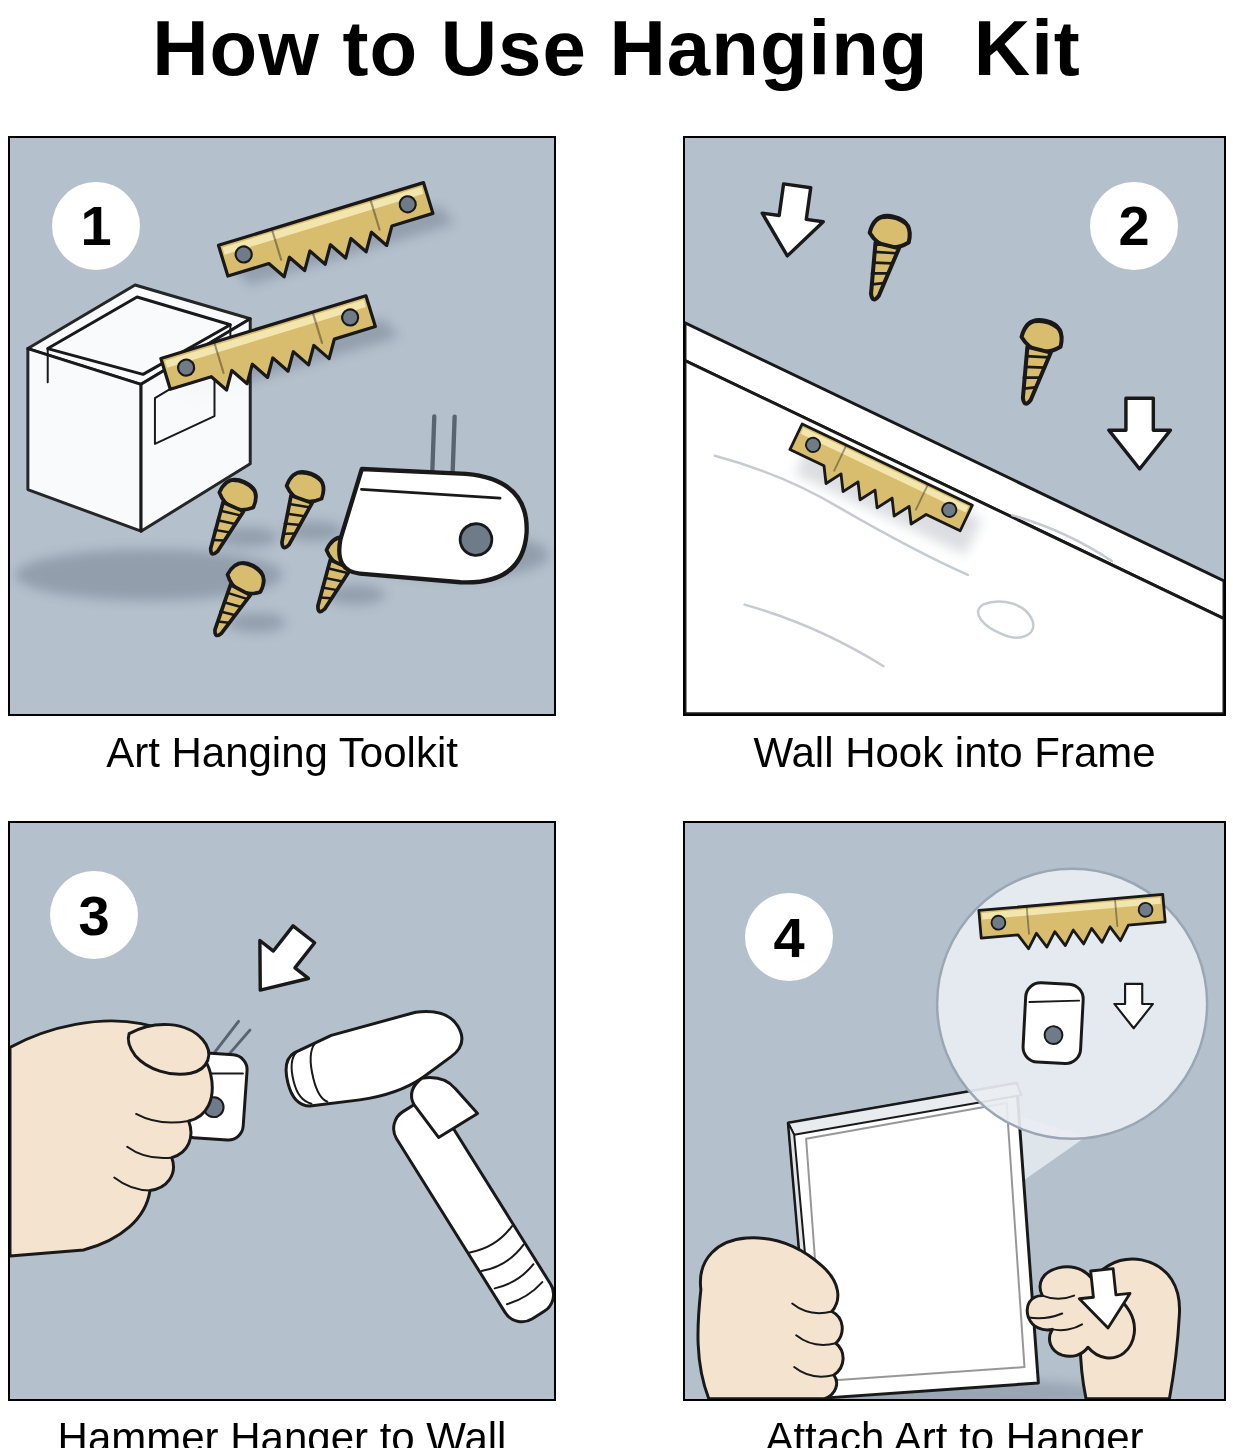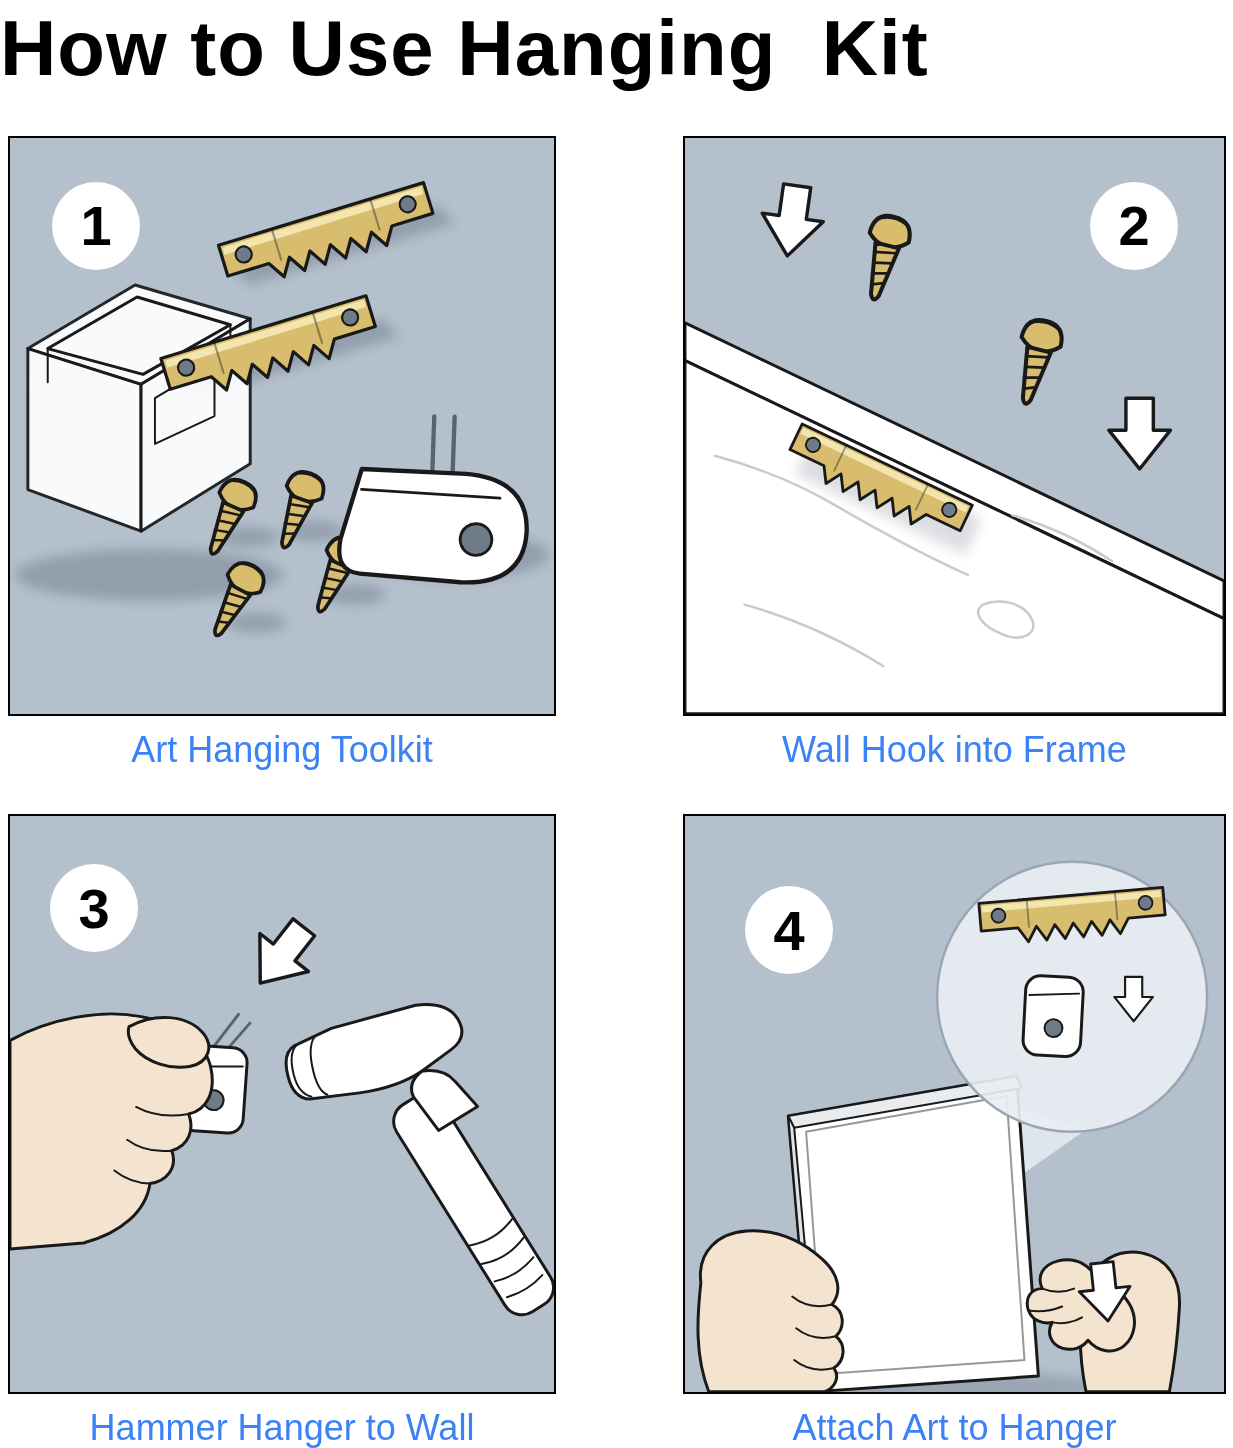--- a/index.html
+++ b/index.html
@@ -1,22 +1,22 @@
 <!DOCTYPE html>
 <html style="--panel_bg: #b4c0cc; --outline: #191919; --brass: #d9bd6e; --brass_highlight: #f2e5ae; --hole: #6f7b89; --skin: #f4e4cf; --glass: #e9eef3; --paper: #ffffff;"><head>
 <meta charset="utf-8">
 <style>
   html,body{margin:0;padding:0;background:#fff;}
   body{width:1233px;height:1448px;overflow:hidden;font-family:"Liberation Sans",sans-serif;color:#000;}
-  .title{white-space:pre;text-align:left;font-size:78px;font-weight:600;letter-spacing:1px;margin:8px 0 0 0;line-height:1.05;}
+  .title{white-space:pre;text-align:center;font-size:78px;font-weight:600;letter-spacing:1px;margin:8px 0 0 0;line-height:1.05;}
   .grid{display:grid;grid-template-columns:548px 543px;column-gap:127px;padding-left:8px;margin-top:46px;}
   .cell{display:flex;flex-direction:column;}
   .panel{position:relative;height:580px;background:var(--panel_bg);border:2px solid #000;box-sizing:border-box;overflow:hidden;}
   .panel svg.scene{position:absolute;left:0;top:0;width:100%;height:100%;}
-  .caption{text-align:center;font-size:36px;color:#3b82f6;margin:12px 0 43px 0;line-height:1.2;}
+  .caption{text-align:center;font-size:42px;color:#000000;margin:12px 0 43px 0;line-height:1.2;}
   .num{position:absolute;width:88px;height:88px;border-radius:50%;background:#fff;display:flex;align-items:center;justify-content:center;font-size:56px;font-weight:700;color:#000;}
   .n1{left:42px;top:44px;}
   .n2{right:46px;top:44px;}
   .n3{left:40px;top:48px;}
   .n4{left:60px;top:70px;}
   
   .ol{stroke:var(--outline);stroke-width:3;stroke-linejoin:round;stroke-linecap:round;}
   .thin{stroke-width:2;}
   .f-brass{fill:var(--brass);}
   .f-brass-hi{fill:var(--brass_highlight);}

